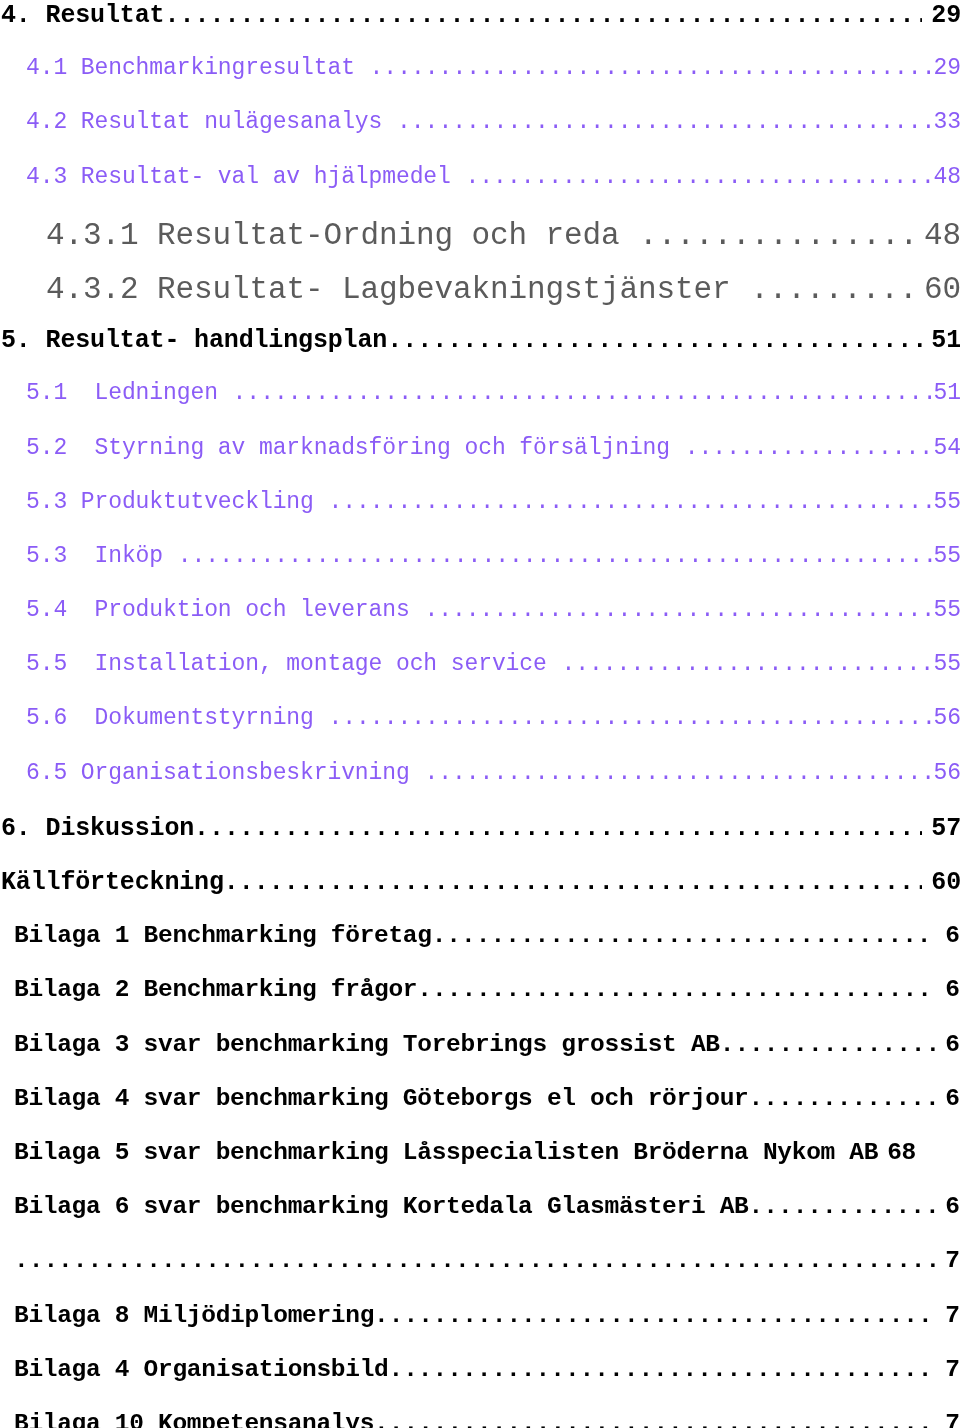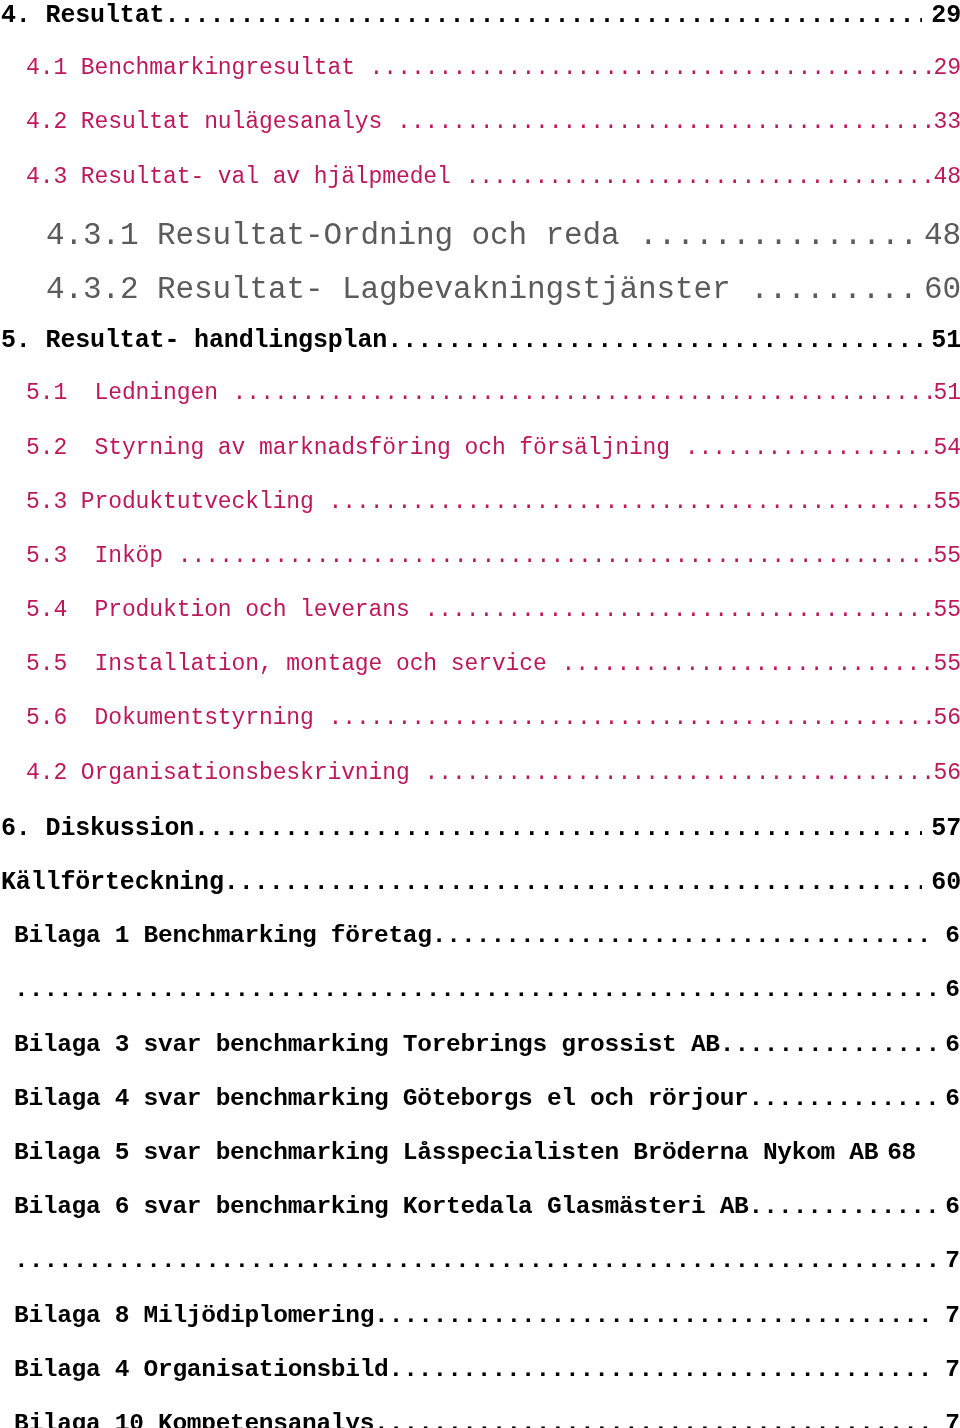--- a/index.html
+++ b/index.html
@@ -67,21 +67,21 @@
   .bilaga {
     font-size: 24.5px;
     letter-spacing: -0.3px;
     margin-left: 13px;
   }
 
   
   .lvl2 {
     font-size: 23px;
     font-weight: normal;
-    color: #be185d;
+    color: #8b5cf6;
     padding-left: 25px;
     letter-spacing: -0.1px;
   }
   .lvl2 .toc-leader { padding: 0 1px; }
 
   
   .lvl3 {
     font-size: 31px;
     font-weight: normal;
     color: #5b5b5b;
@@ -159,40 +159,41 @@
       <span class="toc-title">5.5  Installation, montage och service </span>
       <span class="toc-leader">................................................................................................................................................................................................</span>
       <span class="toc-page">55</span>
     </div>
     <div class="toc-row lvl2">
       <span class="toc-title">5.6  Dokumentstyrning </span>
       <span class="toc-leader">................................................................................................................................................................................................</span>
       <span class="toc-page">56</span>
     </div>
     <div class="toc-row lvl2">
-      <span class="toc-title">4.2 Organisationsbeskrivning </span>
+      <span class="toc-title">6.5 Organisationsbeskrivning </span>
       <span class="toc-leader">................................................................................................................................................................................................</span>
       <span class="toc-page">56</span>
     </div>
     <div class="toc-row lvl1">
       <span class="toc-title">6. Diskussion</span>
       <span class="toc-leader">................................................................................................................................................................................................</span>
       <span class="toc-page">57</span>
     </div>
     <div class="toc-row lvl1">
       <span class="toc-title">Källförteckning</span>
       <span class="toc-leader">................................................................................................................................................................................................</span>
       <span class="toc-page">60</span>
     </div>
     <div class="toc-row lvl1 bilaga">
       <span class="toc-title">Bilaga 1 Benchmarking företag</span>
       <span class="toc-leader">................................................................................................................................................................................................</span>
       <span class="toc-page">62</span>
     </div>
     <div class="toc-row lvl1 bilaga">
+      <span class="toc-title">Bilaga 2 Benchmarking frågor</span>
       <span class="toc-leader">................................................................................................................................................................................................</span>
       <span class="toc-page">64</span>
     </div>
     <div class="toc-row lvl1 bilaga">
       <span class="toc-title">Bilaga 3 svar benchmarking Torebrings grossist AB</span>
       <span class="toc-leader">................................................................................................................................................................................................</span>
       <span class="toc-page">66</span>
     </div>
     <div class="toc-row lvl1 bilaga">
       <span class="toc-title">Bilaga 4 svar benchmarking Göteborgs el och rörjour</span>

